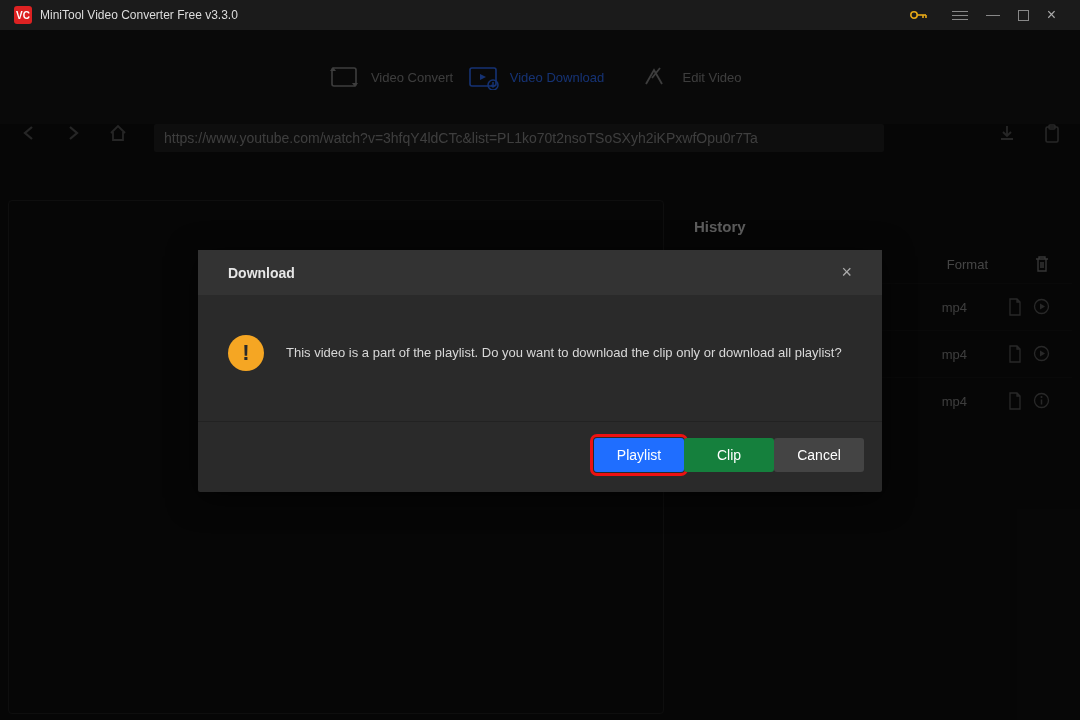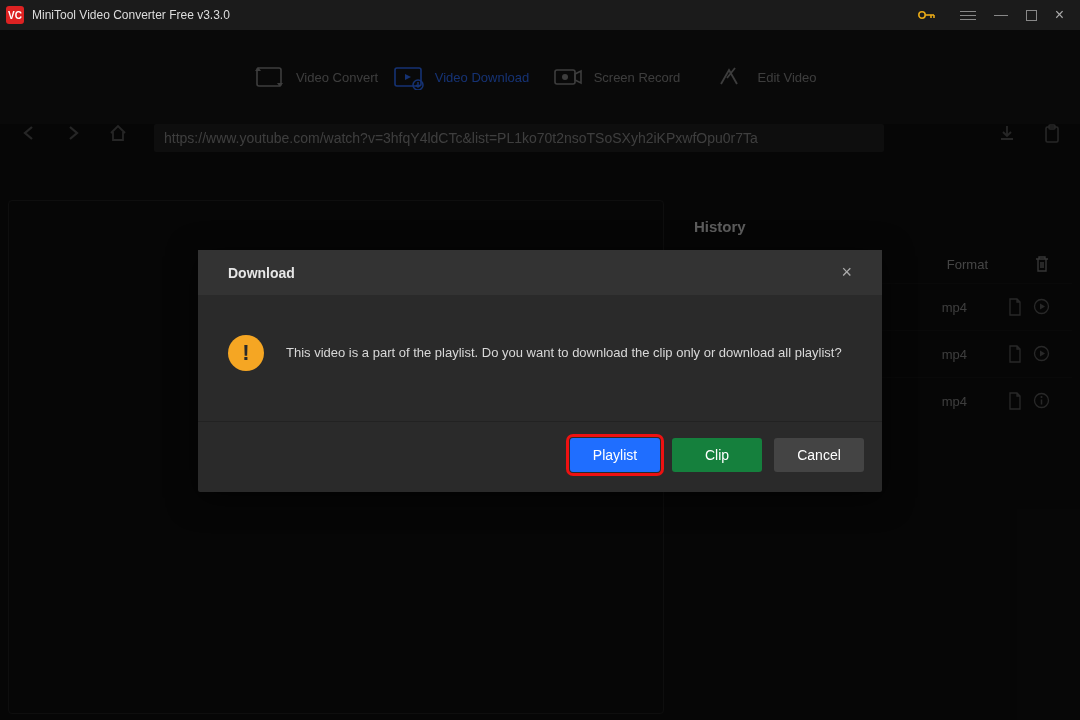--- a/index.html
+++ b/index.html
@@ -1,19 +1,19 @@
 <!DOCTYPE html>
 <html><head>
 <meta charset="utf-8">
 <style>
   * { box-sizing: border-box; margin: 0; padding: 0; font-family: "Segoe UI", Arial, sans-serif; }
   body { width: 1080px; height: 720px; background: #0f0f0f; color: #d0d0d0; overflow: hidden; position: relative; }
 
   
-  .titlebar { height: 30px; background: #1b1b1b; display: flex; align-items: center; padding: 0 6px; }
+  .titlebar { height: 30px; background: #1b1b1b; display: flex; align-items: center; padding: 0 14px; }
   .logo { width: 18px; height: 18px; background: #d22; border-radius: 3px; display: flex; align-items: center; justify-content: center; color: #fff; font-size: 10px; font-weight: bold; margin-right: 8px; }
   .title-text { font-size: 12px; color: #ddd; flex: 1; }
   .win-controls { display: flex; align-items: center; gap: 18px; padding-right: 10px; }
   .key-icon { color: #e6a817; font-size: 14px; margin-right: 6px; }
   .menu-lines { display: flex; flex-direction: column; gap: 3px; cursor: pointer; }
   .menu-lines span { width: 16px; height: 1px; background: #888; display: block; }
   .min-btn { width: 14px; height: 1px; background: #888; cursor: pointer; }
   .max-btn { width: 11px; height: 11px; border: 1px solid #888; cursor: pointer; }
   .close-btn { font-size: 16px; color: #aaa; cursor: pointer; }
 
@@ -48,21 +48,21 @@
   .row-icons span { cursor: pointer; }
 
   
   .modal { position: absolute; z-index: 10; left: 198px; top: 250px; width: 684px; background: #2a2a2a; border-radius: 2px; box-shadow: 0 6px 30px rgba(0,0,0,0.6); }
   .modal-header { display: flex; align-items: center; padding: 12px 30px; background: #333; }
   .modal-title { font-size: 14px; color: #e6e6e6; font-weight: 600; }
   .modal-close { margin-left: auto; color: #aaa; font-size: 18px; cursor: pointer; }
   .modal-body { padding: 40px 30px 50px; display: flex; align-items: center; gap: 22px; }
   .warn-circle { width: 36px; height: 36px; border-radius: 50%; background: #f5a623; color: #2a2a2a; font-size: 22px; font-weight: bold; display: flex; align-items: center; justify-content: center; flex-shrink: 0; }
   .modal-text { font-size: 13px; color: #d8d8d8; line-height: 1.5; }
-  .modal-footer { display: flex; justify-content: flex-end; gap: 12px; padding: 16px 18px 20px; border-top: 1px solid #222; }
+  .modal-footer { display: flex; justify-content: flex-end; padding: 16px 18px 20px; border-top: 1px solid #222; }
   .btn { width: 90px; height: 34px; border: none; border-radius: 3px; font-size: 14px; cursor: pointer; color: #fff; }
   .btn-primary { background: #15803d; }
   .btn-secondary { background: #444; }
   .btn-highlight { background: #1f6eff; outline: 3px solid #e11; outline-offset: 1px; }
 
   svg { display: block; }
 </style>
 </head>
 <body>
 
@@ -102,30 +102,20 @@
   <div class="nav-tab active">
     <div class="nav-icon">
       <svg width="34" height="26" viewBox="0 0 34 26">
           <rect x="4" y="4" width="26" height="18" rx="2" fill="none" stroke="#2f6fff" stroke-width="1.6"></rect>
           <polygon points="14,10 20,13 14,16" fill="#2f6fff"></polygon>
           <circle cx="27" cy="21" r="5" fill="none" stroke="#2f6fff" stroke-width="1.5"></circle>
           <path d="M27 18 v4 m-2 -1 l2 2 l2 -2" fill="none" stroke="#2f6fff" stroke-width="1.5"></path>
         </svg>
     </div>
     <div class="nav-label">Video Download</div>
-  </div>
-  <div class="nav-tab">
-    <div class="nav-icon">
-      <svg width="34" height="26" viewBox="0 0 34 26">
-          <rect x="5" y="6" width="20" height="14" rx="2" fill="none" stroke="#888" stroke-width="1.6"></rect>
-          <circle cx="15" cy="13" r="3" fill="#888"></circle>
-          <path d="M25 10 l6 -3 v12 l-6 -3 z" fill="none" stroke="#888" stroke-width="1.6"></path>
-        </svg>
-    </div>
-    <div class="nav-label">Screen Record</div>
   </div>
   <div class="nav-tab">
     <div class="nav-icon">
       <svg width="34" height="26" viewBox="0 0 34 26">
           <path d="M8 20 L16 6 L24 20" fill="none" stroke="#888" stroke-width="1.8"></path>
           <path d="M14 14 L22 4" stroke="#888" stroke-width="1.8"></path>
         </svg>
     </div>
     <div class="nav-label">Edit Video</div>
   </div>

